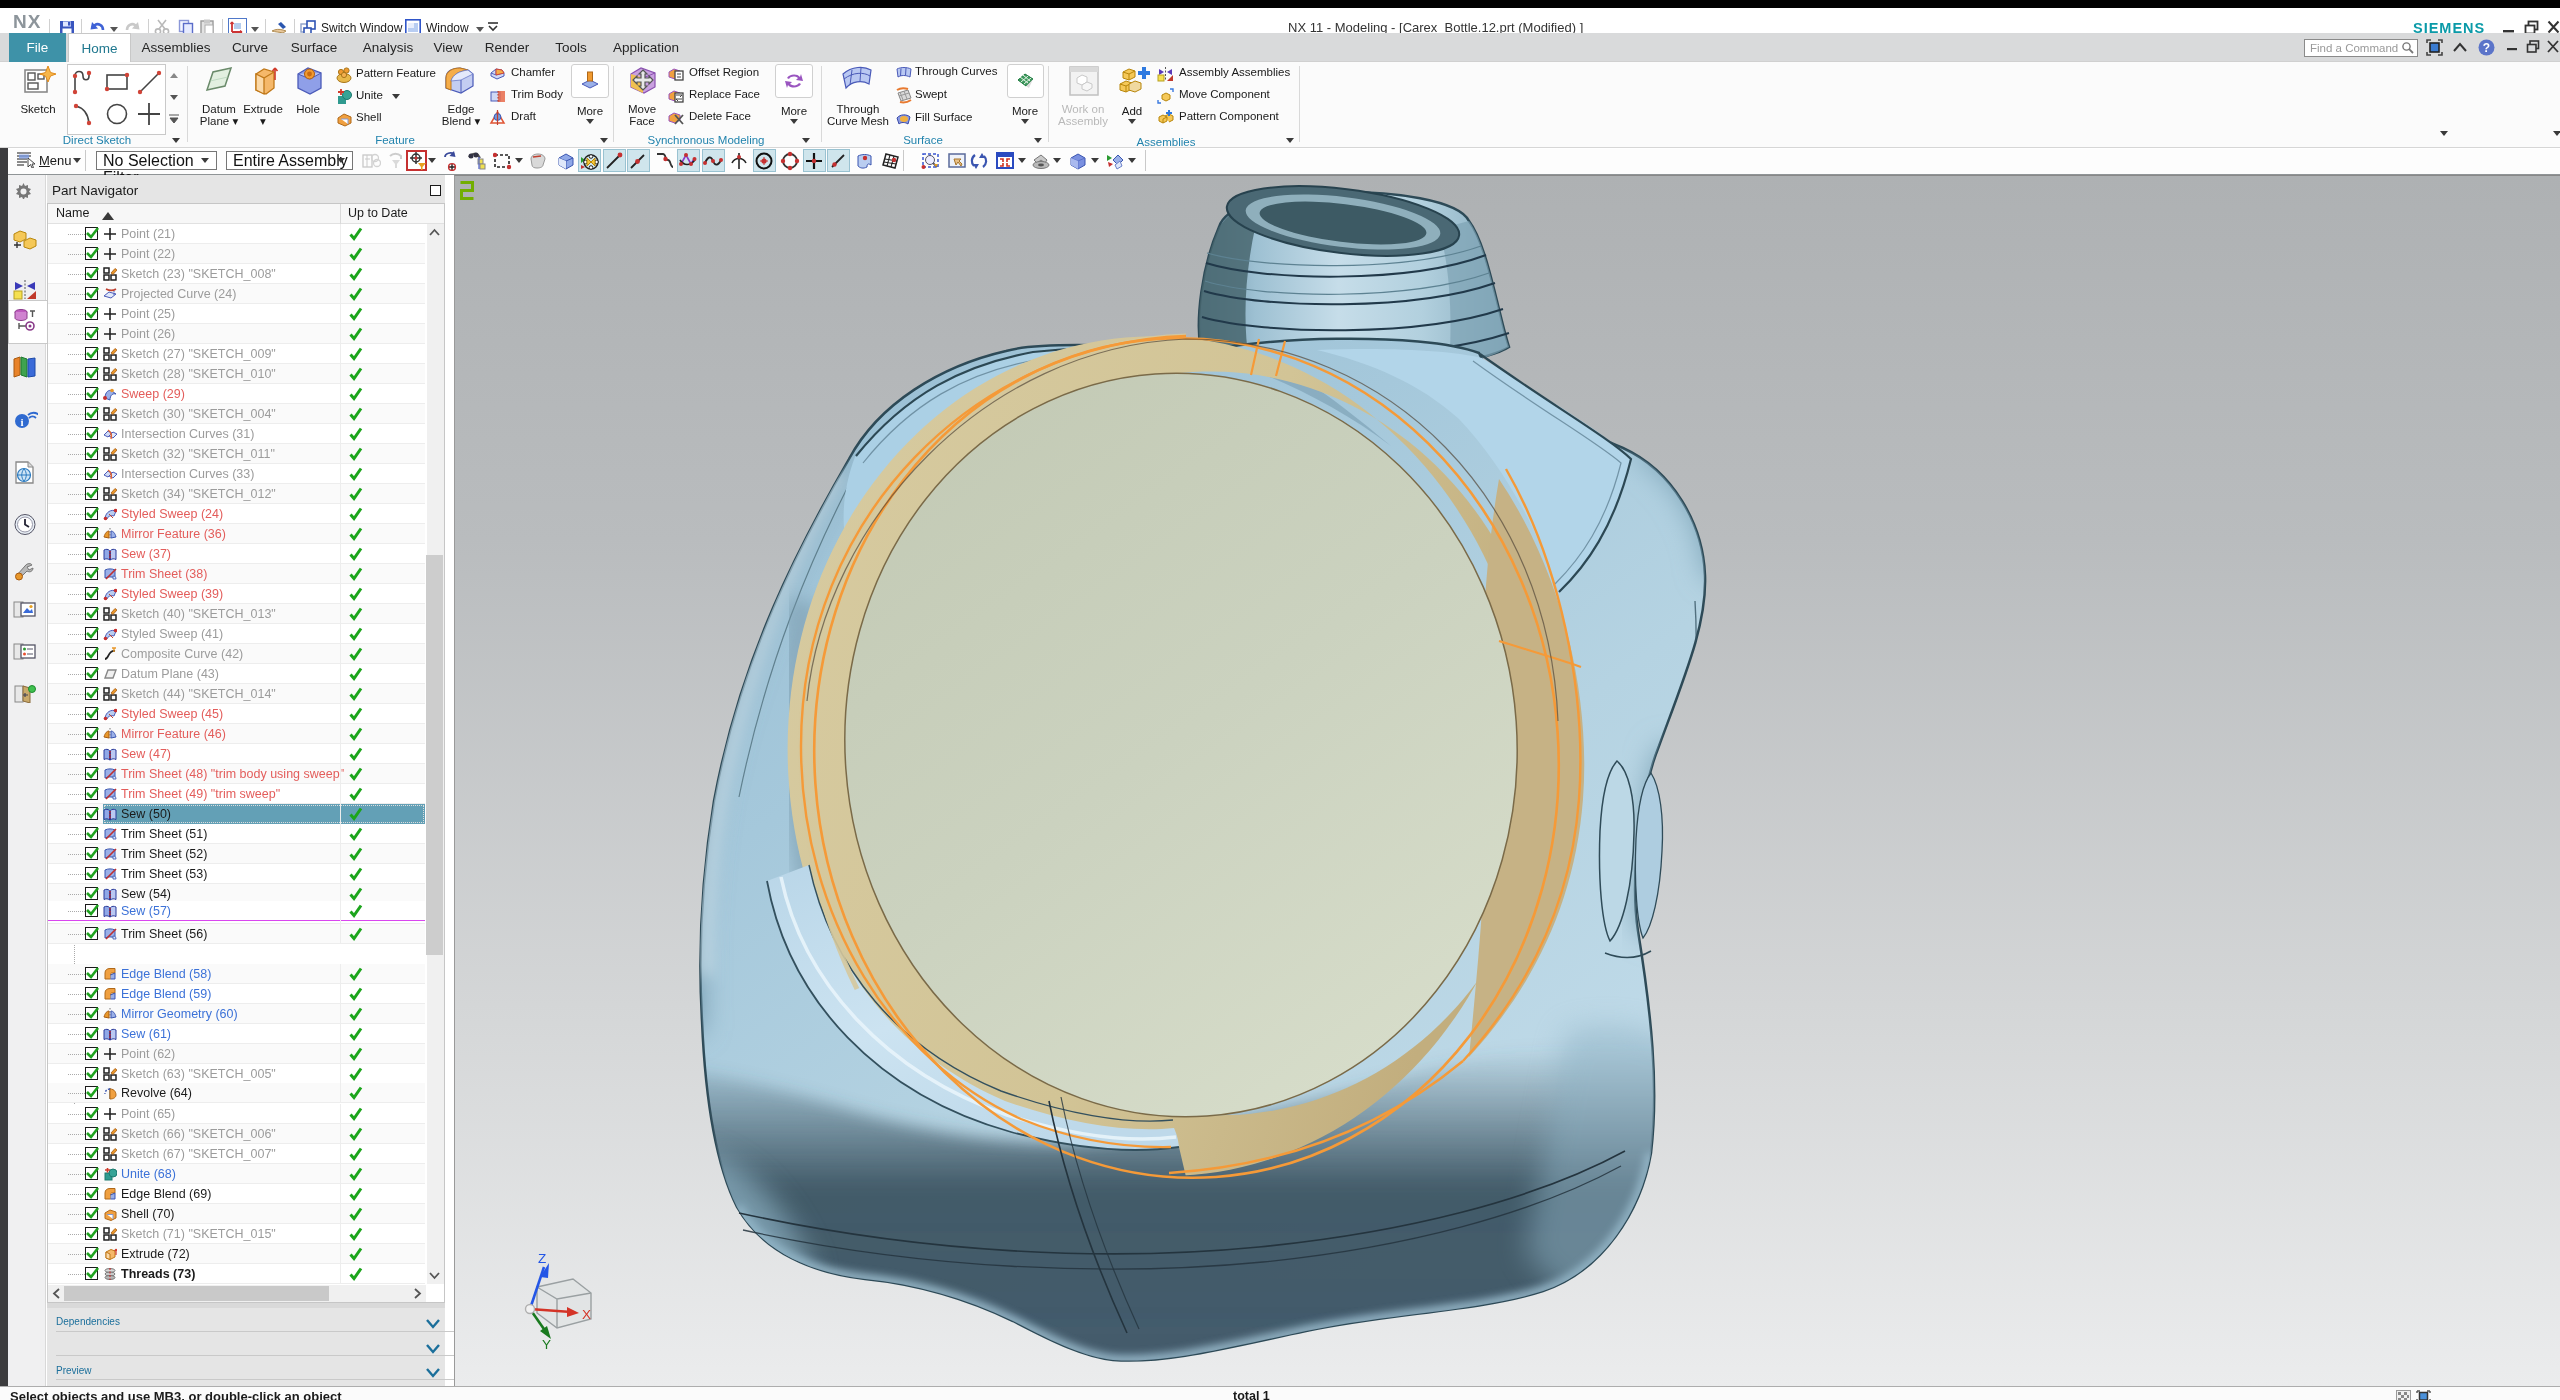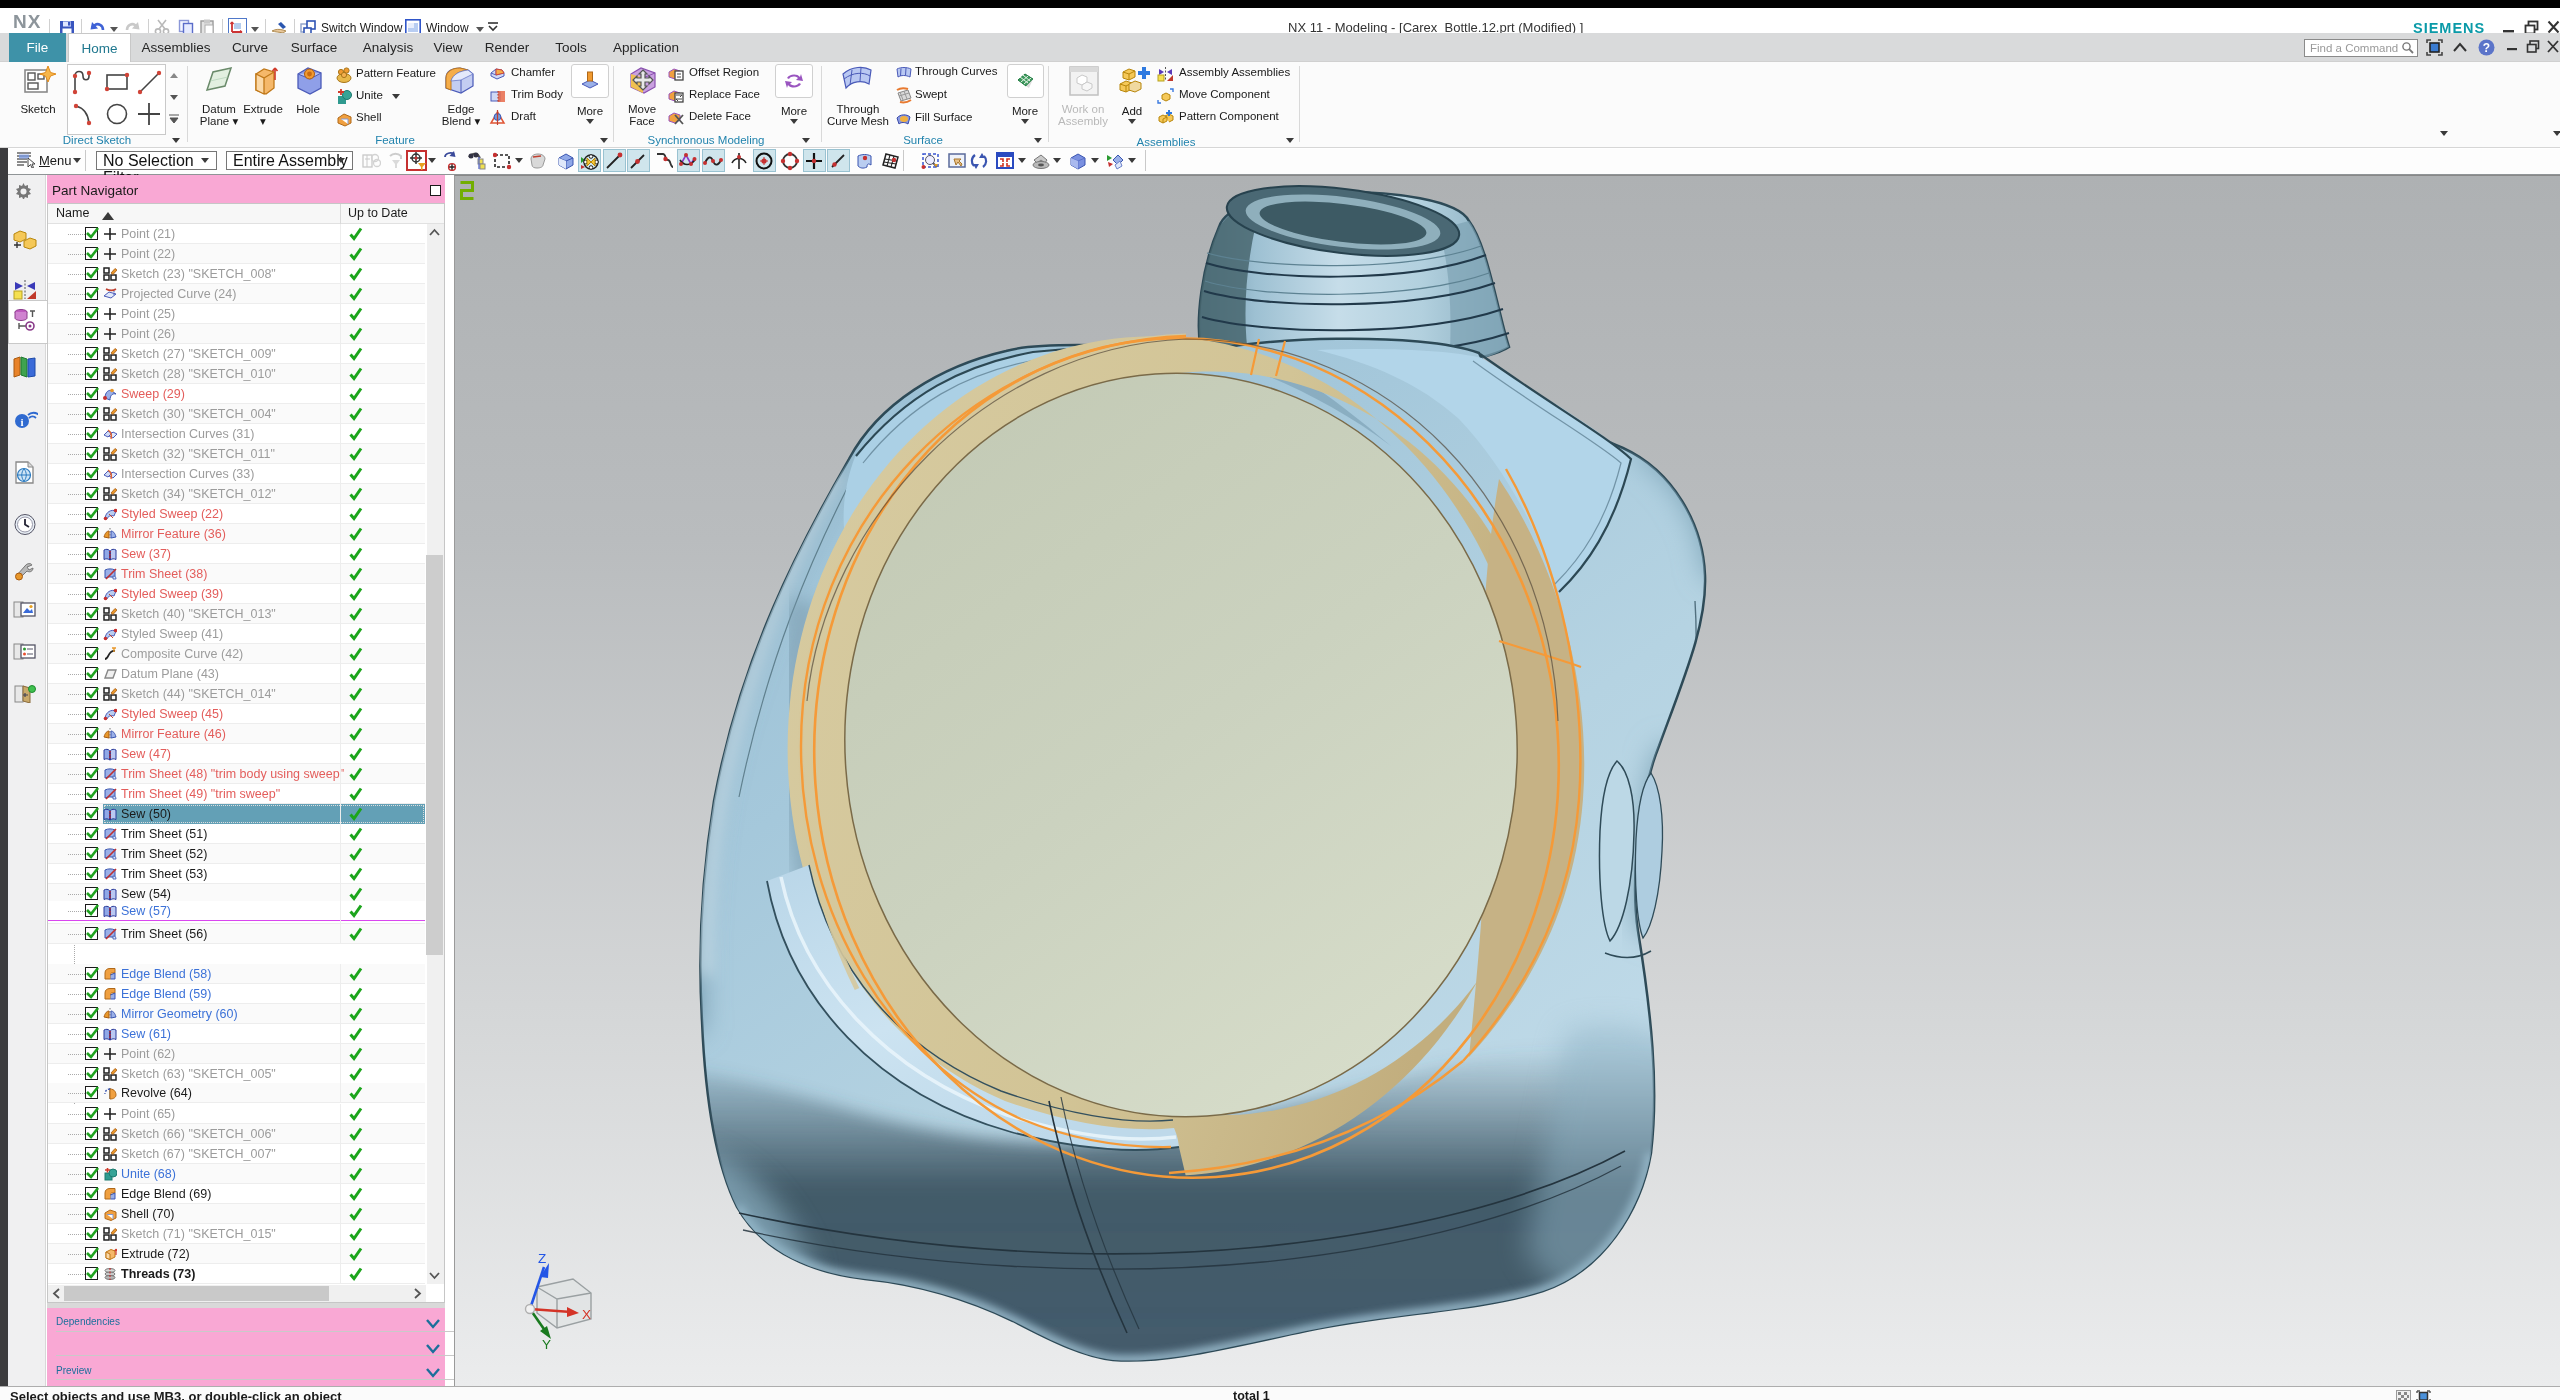--- a/index.html
+++ b/index.html
@@ -14,21 +14,21 @@
 .tsep{position:absolute;width:1px;background:#d0d0d0;top:4px;height:18px;}
 .tab{position:absolute;top:0;height:29px;line-height:29px;text-align:center;font-size:13.5px;color:#262626;}
 .gl{position:absolute;font-size:11.5px;color:#2183ad;white-space:nowrap;transform:translateX(-50%);}
 .bl{position:absolute;font-size:11.5px;color:#1a1a1a;text-align:center;transform:translateX(-50%);white-space:nowrap;line-height:12px;}
 .sl{position:absolute;font-size:11.5px;color:#1a1a1a;white-space:nowrap;}
 .dar{position:absolute;width:0;height:0;border-left:4px solid transparent;border-right:4px solid transparent;border-top:5px solid #3a3a3a;}
 .combo{position:absolute;background:#fff;border:1px solid #767676;font-size:16px;color:#111;}
 .hib{position:absolute;width:23px;height:23px;background:#cfe5ec;border:1px solid #99c2d1;top:149px;}
 #leftstrip{left:0;top:148px;width:8px;height:1238px;background:#3c3c3e;}
 #sidebar{left:8px;top:175px;width:38px;height:1211px;background:#f0f0f1;border-right:1px solid #d8d8d8;}
-#navpanel{left:47px;top:175px;width:398px;height:1211px;background:#f9a8d4;}
+#navpanel{left:47px;top:175px;width:398px;height:1211px;background:#e5e5e5;}
 #viewport{left:454px;top:175px;width:2106px;height:1211px;background:linear-gradient(#aeb1b3,#b9bcbe 30%,#d5d7d8 70%,#ebeced);border-top:1px solid #888;border-left:1px solid #9a9a9a;}
 .trow{position:absolute;left:1px;width:377px;height:20px;font-size:12.5px;line-height:20px;white-space:nowrap;}
 .tgray{color:#9c9c9c;} .tred{color:#e35d5b;} .tblue{color:#3c72d8;} .tblack{color:#1b1b1b;}
 .chk{position:absolute;left:37px;top:3px;width:13px;height:13px;border:1.6px solid #1a1a1a;background:#fff;}
 .chk svg{position:absolute;left:-2px;top:-3px;}
 .utd{position:absolute;left:300px;top:2px;width:16px;height:16px;}
 .sechdr{position:absolute;left:9px;width:436px;font-size:10px;color:#1b6f9b;}
 .secline{position:absolute;left:9px;width:427px;height:1px;background:#c9c9c9;}
 </style></head><body>
 <div id="topblack" class="abs"></div>
@@ -891,21 +891,21 @@
         <svg width="17" height="17" viewBox="0 0 17 17">
           <path d="M3 8 L7 12 L14 3" fill="none" stroke="#1fa31f" stroke-width="2.6"></path>
         </svg>
       </div>
 <svg class="abs" style="left:55px;top:3px;" width="14" height="14" viewBox="0 0 14 14">
         <path d="M2 11 C3 5 8 2 13 4 L11 9 C8 8 5 9 4 12 Z" fill="#b9cdf0" stroke="#4a5ab8"></path>
         <circle cx="12.5" cy="3.5" r="1.8" fill="#c53030"></circle>
         <circle cx="2.5" cy="11.5" r="1.8" fill="#c53030"></circle>
         <path d="M6 7 L10 11" stroke="#c04030"></path>
       </svg>
-<div class="abs tred" style="left:73px;top:0px;">Styled Sweep (22)</div>
+<div class="abs tred" style="left:73px;top:0px;">Styled Sweep (24)</div>
 <div class="abs" style="left:292px;top:0px;width:1px;height:20px;background:#ededed;"></div>
 <div class="utd"><svg width="16" height="16" viewBox="0 0 16 16">
           <path d="M2.5 8.5 L6 12.5 L13 2.5" fill="none" stroke="#1ca51c" stroke-width="3"></path>
         </svg></div>
 </div>
 <div class="trow" style="top:349px;background:#fafafa;border-bottom:1px solid #ededed;">
 <div class="abs" style="left:20px;top:10px;width:17px;height:1px;border-top:1px dotted #aaa;"></div>
 <div class="chk">
         <svg width="17" height="17" viewBox="0 0 17 17">
           <path d="M3 8 L7 12 L14 3" fill="none" stroke="#1fa31f" stroke-width="2.6"></path>

